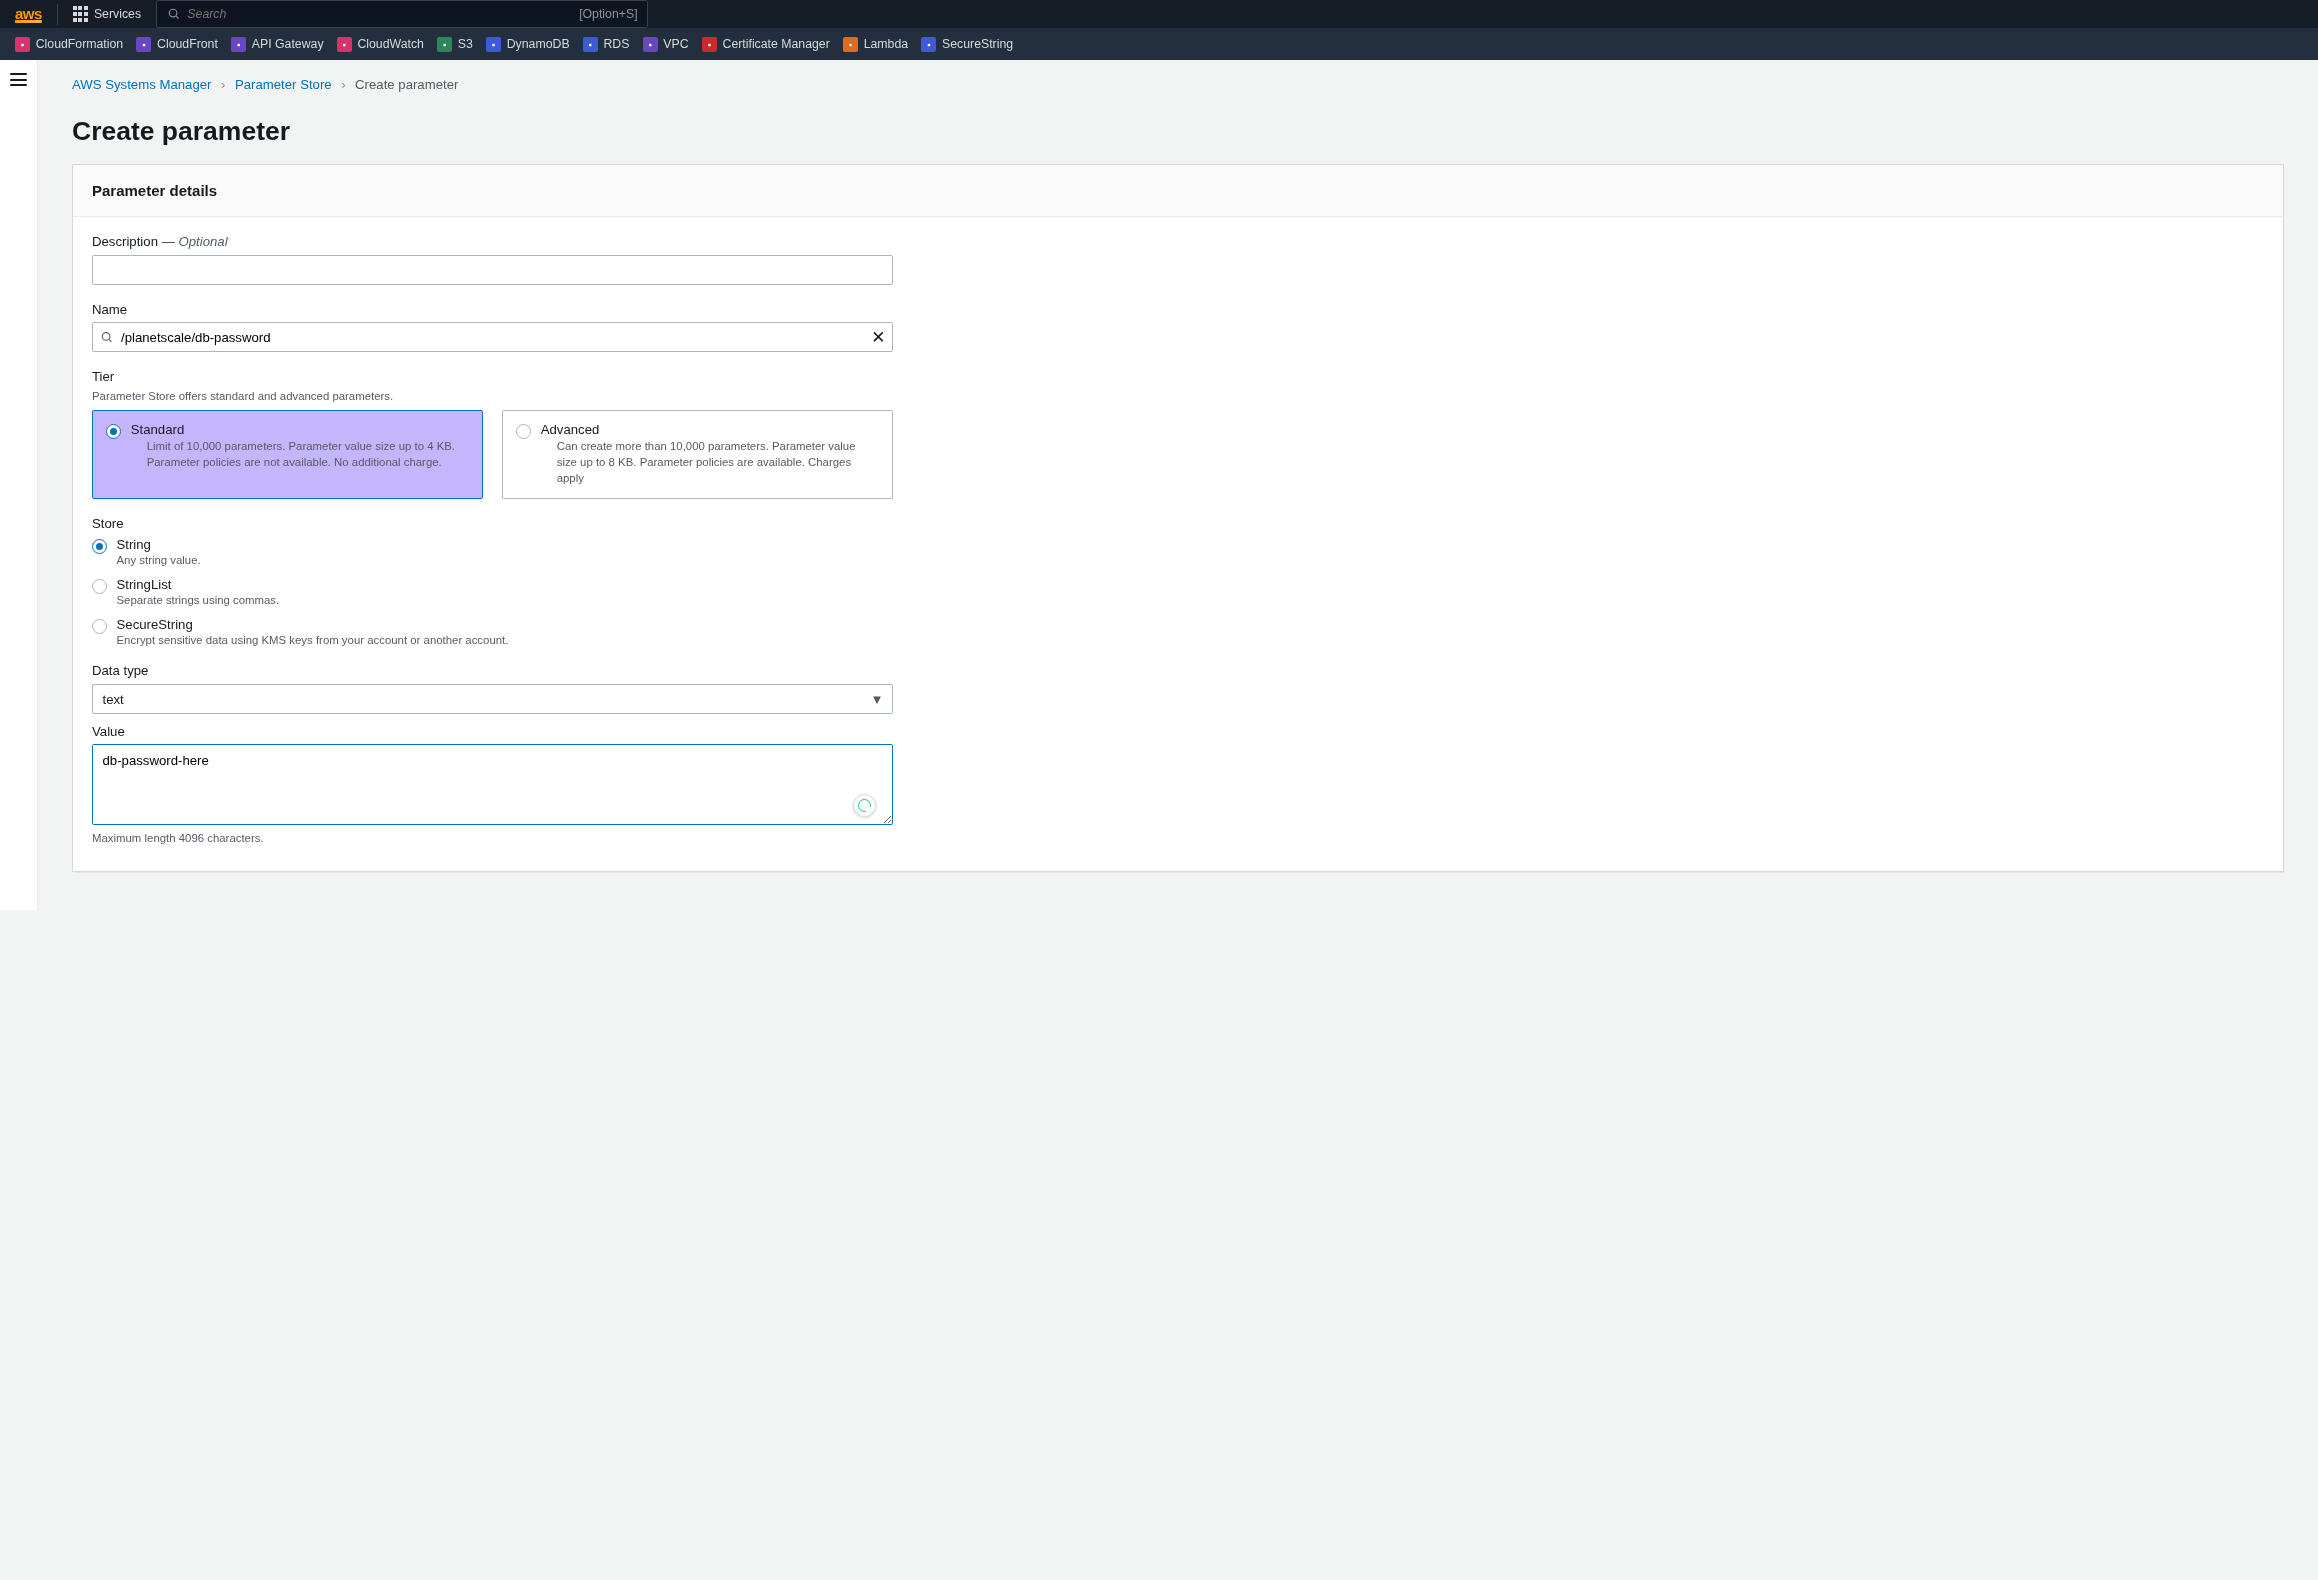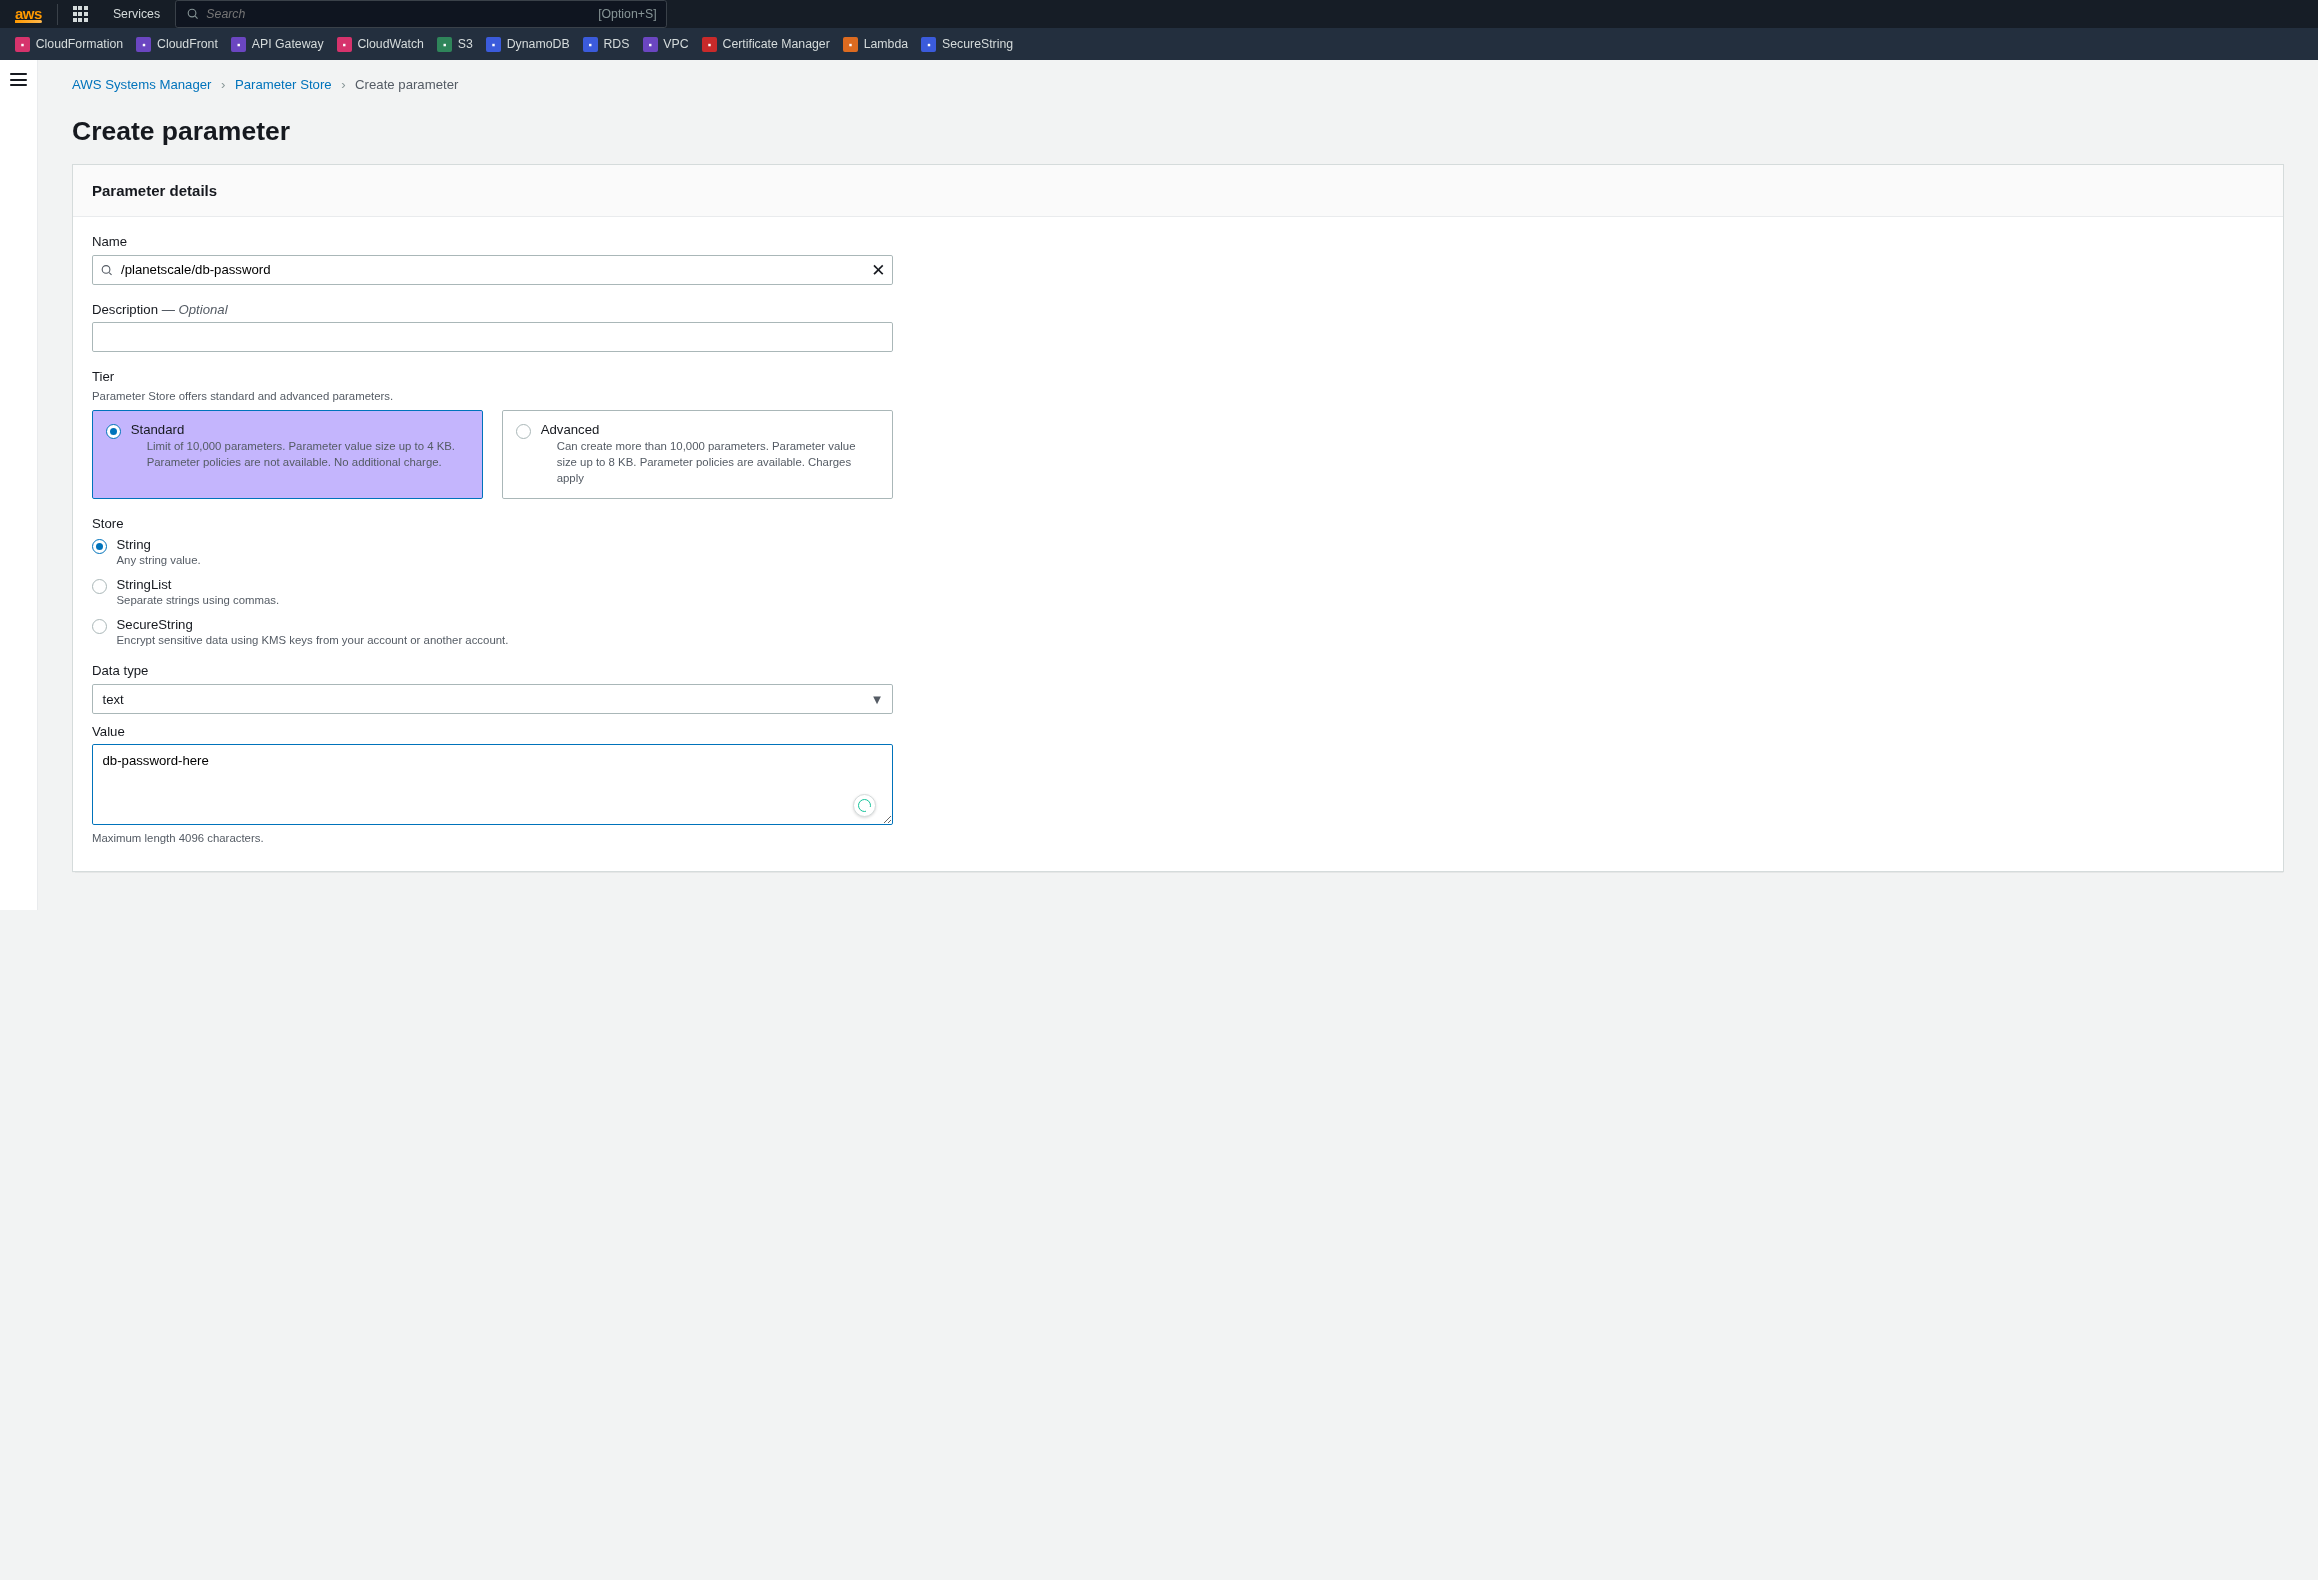--- a/index.html
+++ b/index.html
@@ -3,21 +3,21 @@
 <meta charset="utf-8">
 <style>
   * { box-sizing: border-box; margin: 0; padding: 0; }
   body { font-family: "Amazon Ember", "Helvetica Neue", Arial, sans-serif; background: #f2f3f3; color: #16191f; font-size: 13.2px; }
   
   
   .topnav { background: #161d26; height: 28px; display: flex; align-items: center; padding: 0 15px; gap: 15px; }
   .aws-logo { color: #ff9900; font-weight: bold; font-size: 15px; letter-spacing: -0.5px; }
   .aws-logo .underline { display:block; height:2.8px; width:26.5px; background: linear-gradient(90deg,#ff9900,#ffb84d); border-radius: 1.9px 9.5px 9.5px 1.9px; margin-top:-1.9px;}
   .divider-v { width:0.9px; height:21px; background:#3a4149; }
-  .services-btn { display:flex; align-items:center; gap:25px; color:#d5dbdb; cursor:pointer; font-size:12.3px;}
+  .services-btn { display:flex; align-items:center; gap:6px; color:#d5dbdb; cursor:pointer; font-size:12.3px;}
   .grid-icon { display:grid; grid-template-columns: repeat(3,3.8px); grid-template-rows: repeat(3,3.8px); gap:1.9px;}
   .grid-icon span { background:#d5dbdb; width:3.8px; height:3.8px;}
   .search-wrap { flex:0 0 492px; background:#0f1520; border-radius:2.8px; height:28px; display:flex; align-items:center; padding:0 9.5px; gap:7.6px; border:0.9px solid #3a4149;}
   .search-wrap input { flex:1; background:transparent; border:none; outline:none; color:#d5dbdb; font-style:italic; font-size:12.3px;}
   .search-shortcut { color:#879596; font-size:12.3px;}
   .search-icon-svg { width:13.2px; height:13.2px; }
   
   
   .servicebar { background: #232f3e; height:32px; display:flex; align-items:center; padding:0 15px; gap:13.2px; }
   .servicebar .svc { display:flex; align-items:center; gap:5.7px; color:#d5dbdb; font-size:12.3px; cursor:pointer;}
@@ -178,41 +178,41 @@
       <span class="current">Create parameter</span>
     </div>
 
     <h1 class="page-title">Create parameter</h1>
 
     <div class="panel">
       <div class="panel-header">
         <h2>Parameter details</h2>
       </div>
       <div class="panel-body">
+
+        <div class="field">
+          <label class="field-label">
+            <span>Description</span><span class="optional"> — Optional</span>
+          </label>
+          <input class="text-input plain" type="text" value="" style="">
+        </div>
 
         <div class="field">
           <label class="field-label">Name</label>
           <div class="input-wrap">
             <svg class="input-search-icon" width="13.2" height="13.2" viewBox="0 0 24 24" fill="none" stroke="#545b64" stroke-width="2">
                 <circle cx="11" cy="11" r="7"></circle>
                 <line x1="21" y1="21" x2="16.65" y2="16.65"></line>
               </svg>
             <input class="text-input" type="text" value="/planetscale/db-password" style="">
             <span class="input-clear">✕</span>
           </div>
         </div>
 
         <div class="field">
-          <label class="field-label">
-            <span>Description</span><span class="optional"> — Optional</span>
-          </label>
-          <input class="text-input plain" type="text" value="" style="">
-        </div>
-
-        <div class="field">
           <label class="field-label">Tier</label>
           <div class="field-hint">Parameter Store offers standard and advanced parameters.</div>
           <div class="tier-row" id="tier-row">
               <div class="tier-card selected">
                 <div class="radio checked"></div>
     <div>
                   <div class="tier-title">Standard</div>
     <div class="tier-desc">Limit of 10,000 parameters. Parameter value size up to 4 KB. Parameter policies are not available. No additional charge.</div>
                 </div>
               </div>

